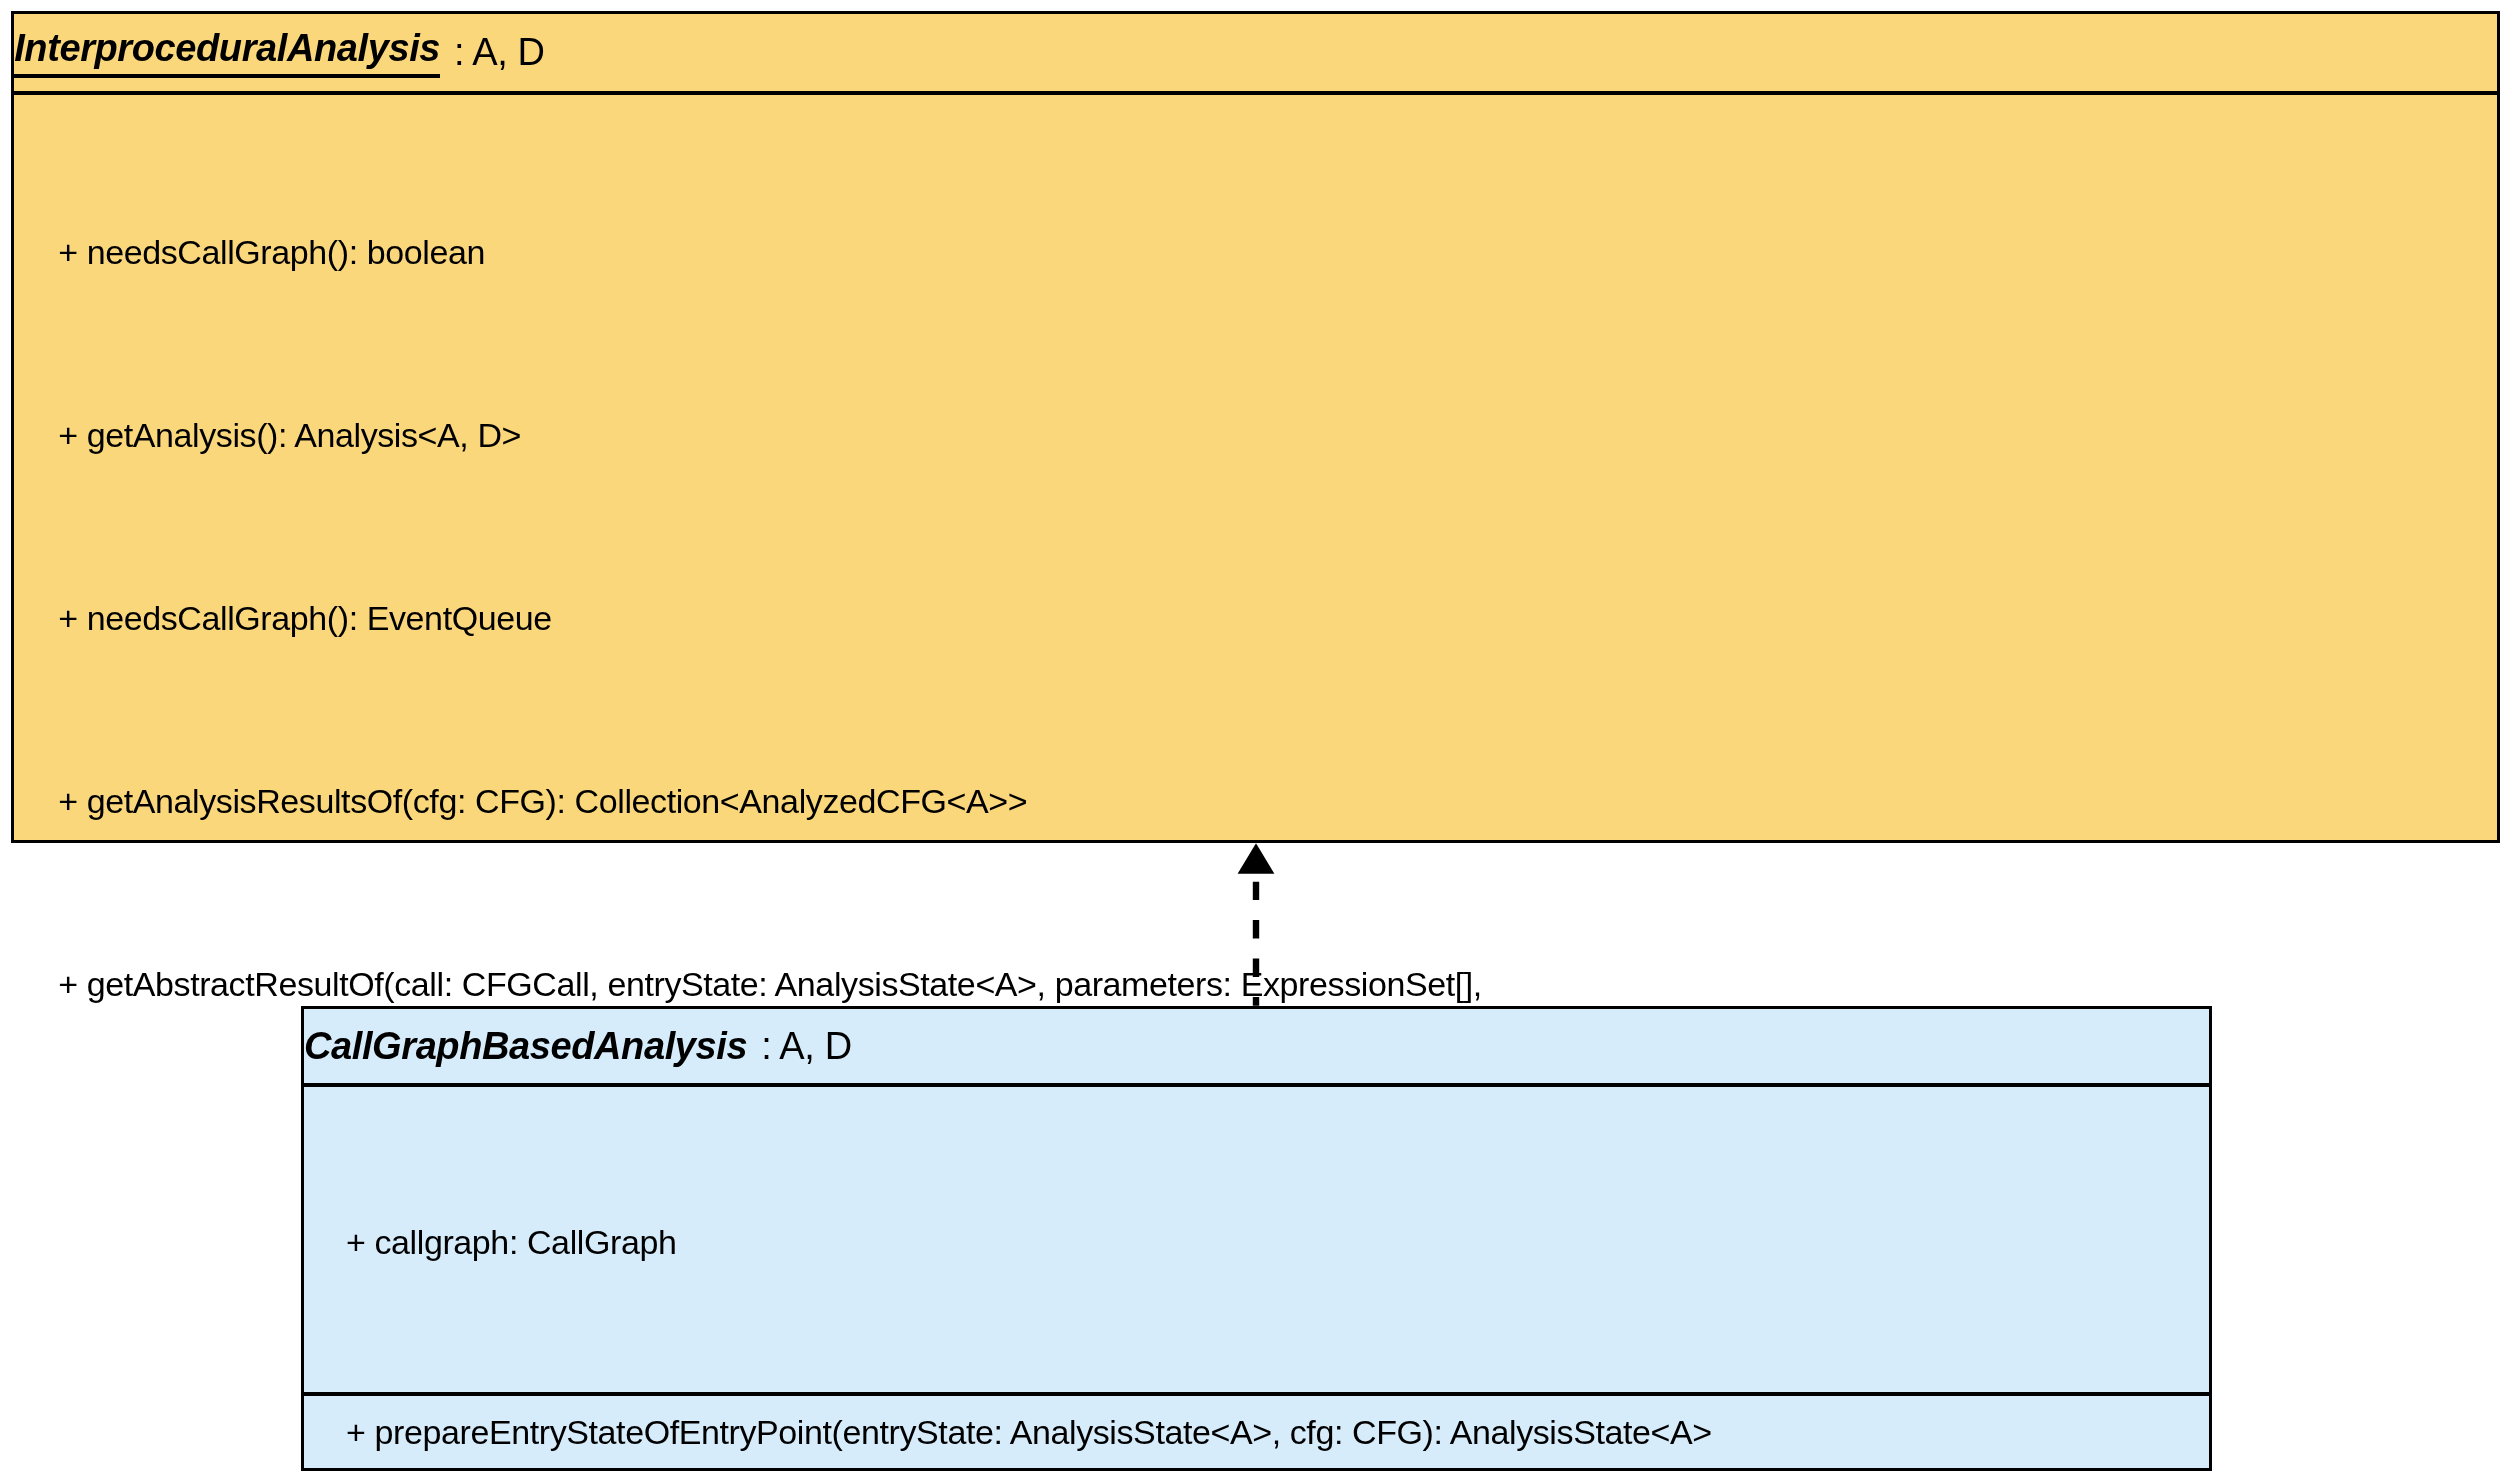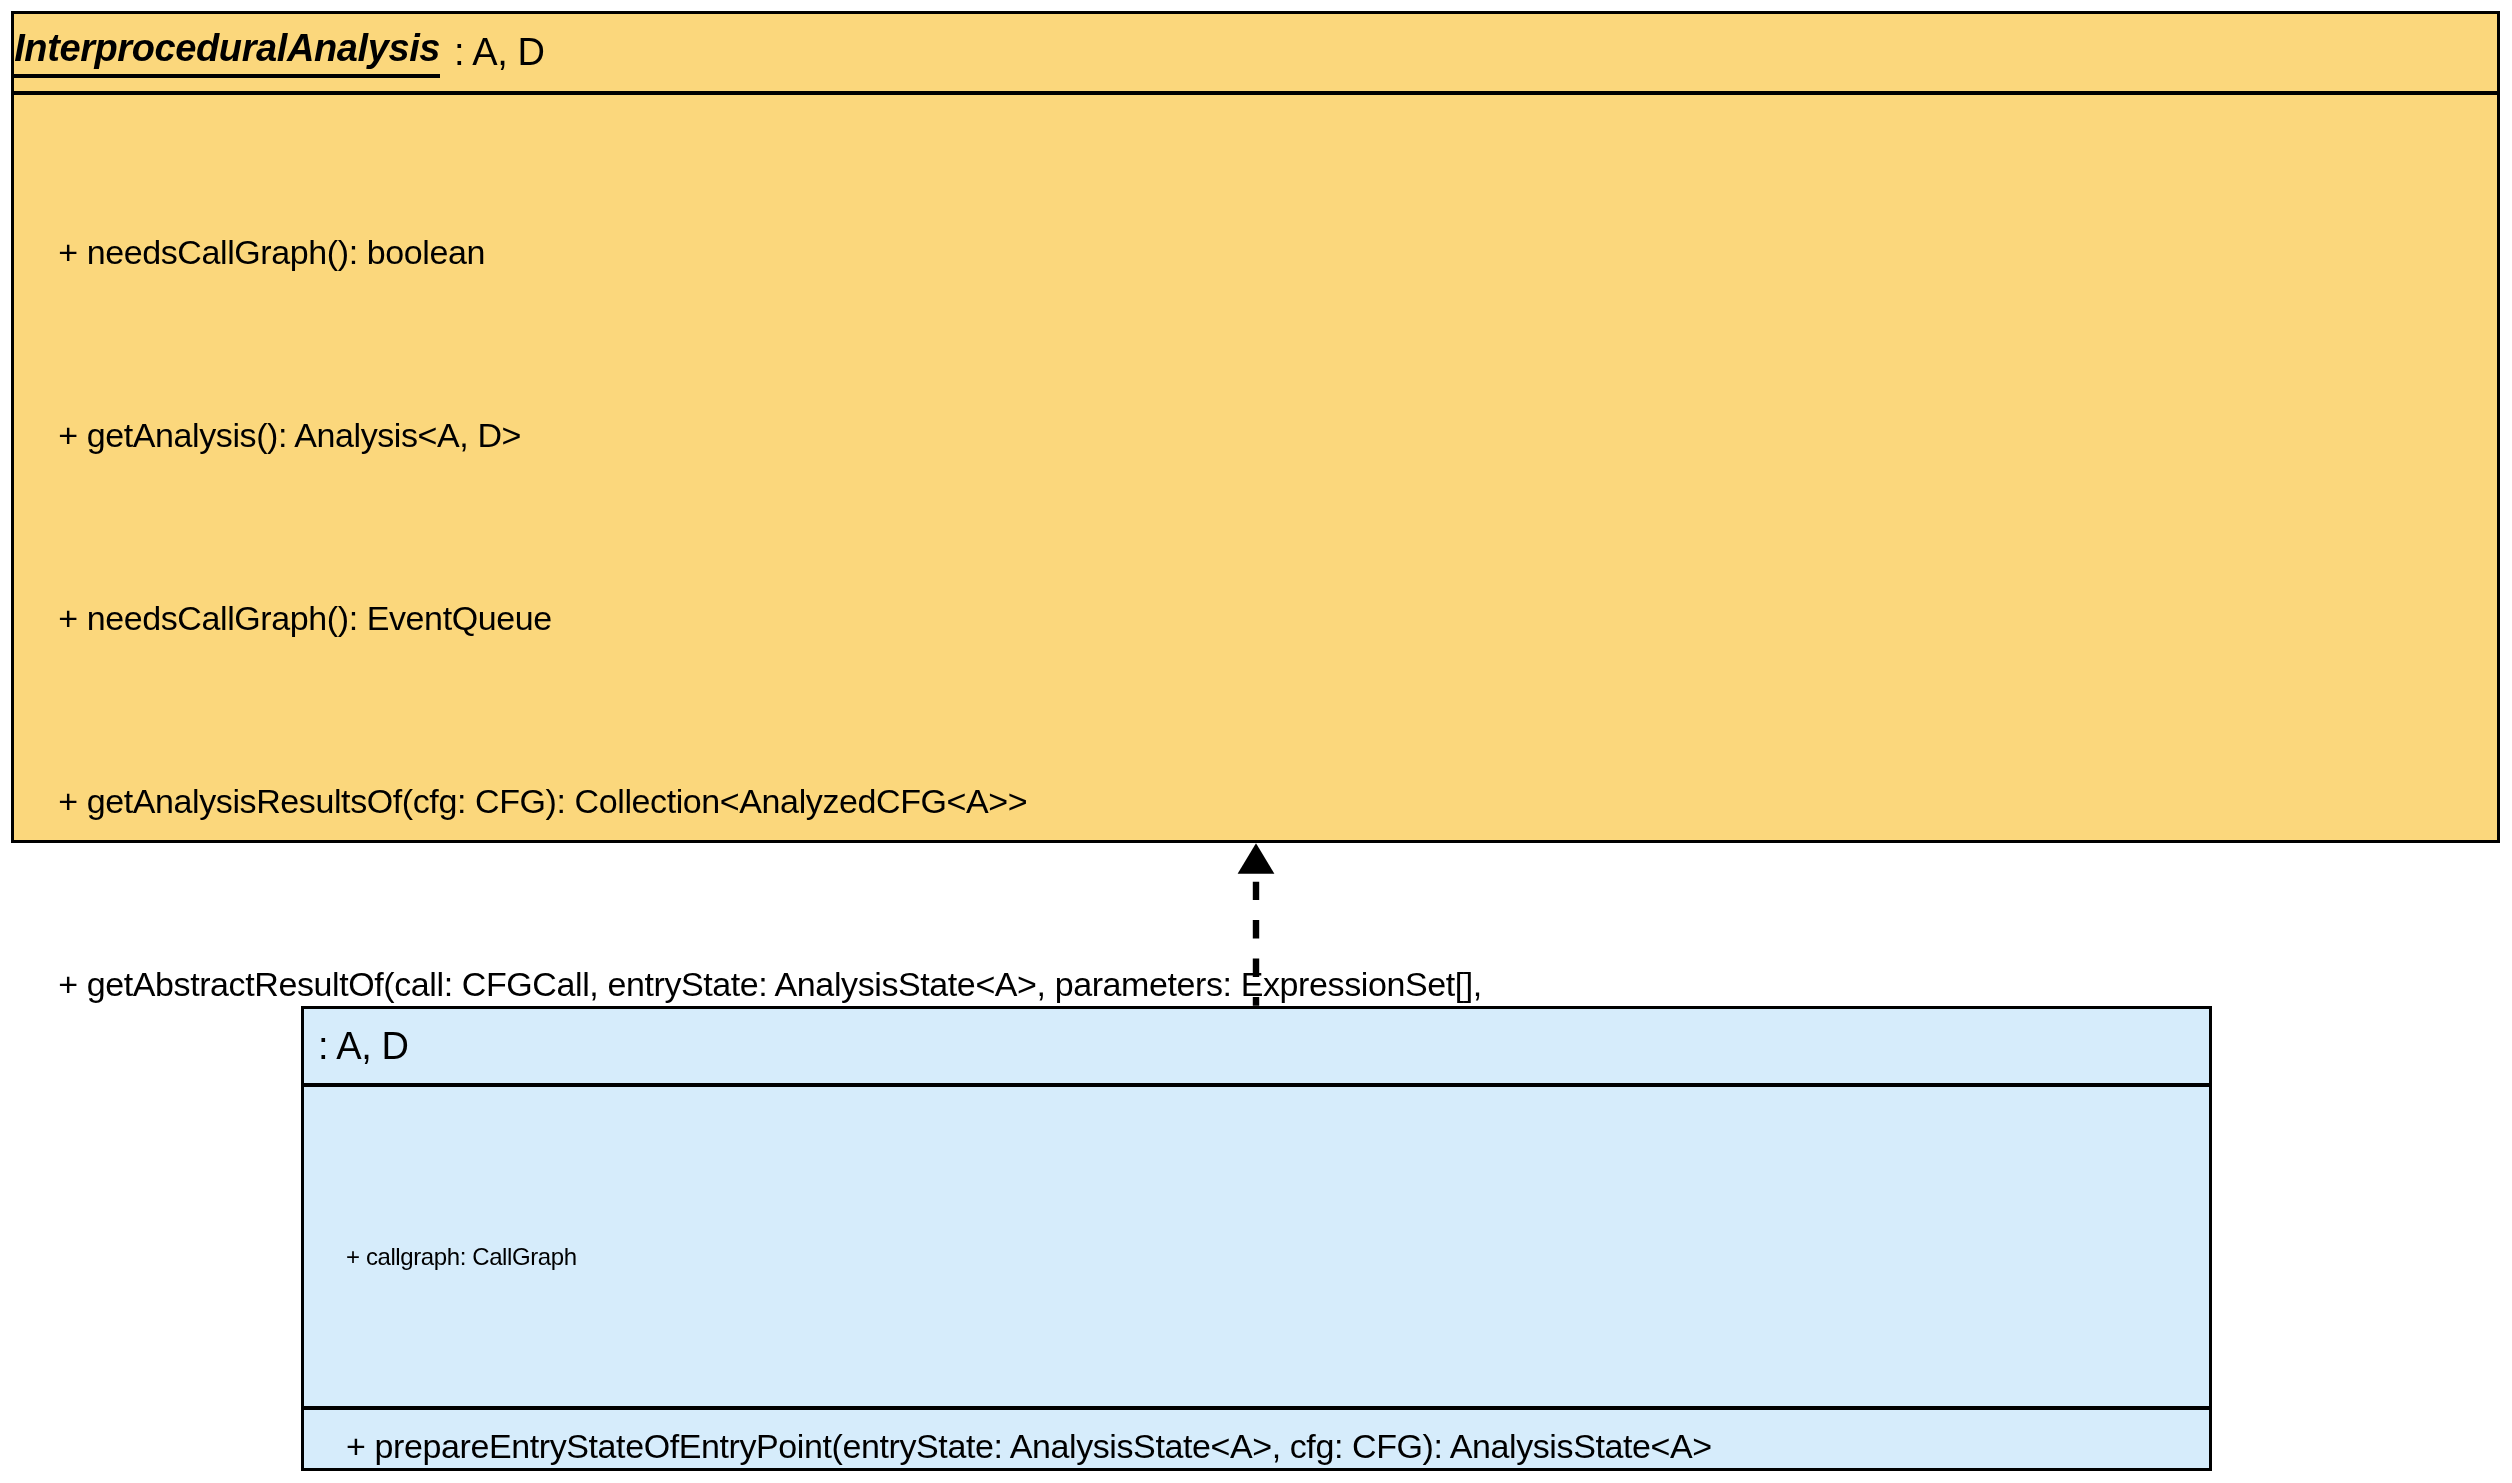--- a/index.html
+++ b/index.html
@@ -56,27 +56,26 @@
     line-height:61px;
     letter-spacing:-0.4px;
     white-space:pre;
     overflow:hidden;
   }
 
   .class-box .attrs {
     box-sizing:border-box;
     height:309px;
     padding:3.2px 13px 0 42px;
-    font-size:24px;
+    font-size:34px;
     line-height:61px;
     letter-spacing:-0.4px;
     border-bottom:4px solid #000;
     white-space:pre;
     overflow:hidden;
-    margin-top:14px;
   }
   .class-box .methods {
     box-sizing:border-box;
     height:72px;
     display:flex;
     align-items:center;
     padding-left:42px;
     font-size:34px;
     letter-spacing:-0.4px;
     white-space:pre;
@@ -111,20 +110,21 @@
   </div>
 </div>
 
 <svg class="connector" width="80" height="163" viewBox="0 0 100 203">
   <polygon points="50,0 27,38 73,38" fill="#000000"></polygon>
   <line x1="50" y1="48" x2="50" y2="203" stroke="#000000" stroke-width="8" stroke-dasharray="23 25"></line>
 </svg>
 
 <div class="uml-class class-box">
   <div class="title-row">
+    <span class="cls-name">CallGraphBasedAnalysis</span>
       <span class="type-params">: A, D</span>
   </div>
   <div class="attrs">
     <div class="member">+ callgraph: CallGraph</div>
     <div class="member">+ app: Application</div>
     
     
     
   </div>
   <div class="methods">

